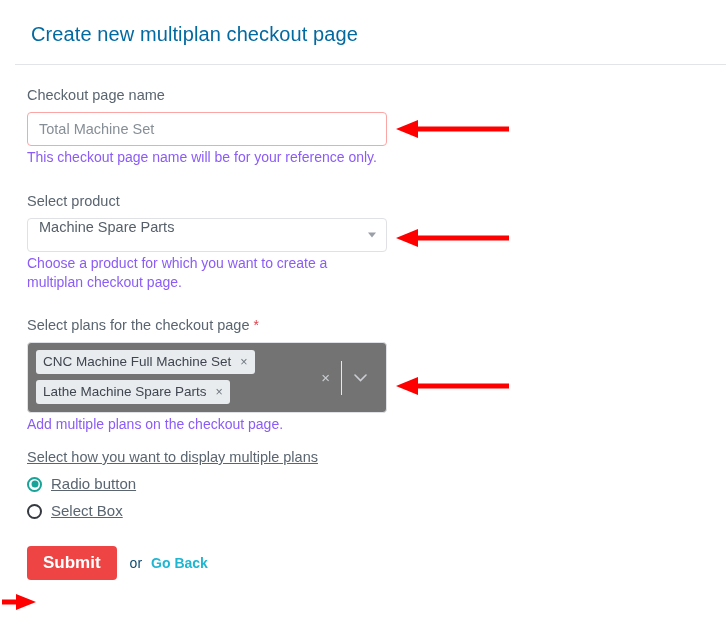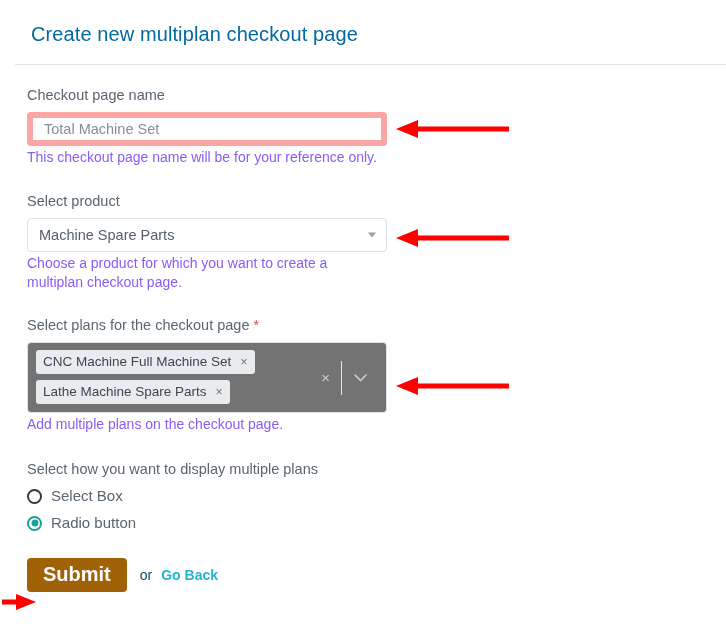--- a/index.html
+++ b/index.html
@@ -64,21 +64,21 @@
     line-height: 19px;
     color: #8b5cf6;
     margin-top: 2px;
     max-width: 350px;
   }
 
   .text-input {
     box-sizing: border-box;
     width: 360px;
     height: 34px;
-    border: 6px solid #fca5a5;
+    border: 1px solid #fca5a5;
     border-radius: 4px;
     background: #fff;
     padding: 0 11px;
     font-family: "Liberation Sans", sans-serif;
     font-size: 14.5px;
     color: #868e96;
     outline: none;
     display: flex;
     align-items: center;
     text-align: center;
@@ -87,21 +87,20 @@
   .select-control {
     box-sizing: border-box;
     position: relative;
     width: 360px;
     height: 34px;
     border: 1px solid #dfe1e4;
     border-radius: 4px;
     background: #fff;
     padding: 0 11px;
     display: flex;
-    align-items: center;
     font-size: 14.5px;
     color: #565f69;
   }
   .select-caret {
     position: absolute;
     right: 10px;
     top: 50%;
     transform: translateY(-50%);
     width: 0;
     height: 0;
@@ -216,26 +215,26 @@
     color: #5a6570;
     line-height: 18px;
   }
 
   .actions {
     display: flex;
     align-items: center;
     margin-top: 26px;
   }
   .submit-btn {
-    background: #a16207;
+    background: #ef4444;
     color: #ffffff;
     border: none;
     border-radius: 4px;
     font-family: "Liberation Sans", sans-serif;
-    font-size: 20px;
+    font-size: 17px;
     font-weight: 700;
     padding: 8px 16px 9px 16px;
     cursor: pointer;
     line-height: 17px;
   }
   .or-text {
     margin: 0 9px 0 13px;
     font-size: 14px;
     color: #0c4a6e;
   }
@@ -301,29 +300,29 @@
           <span class="ms-chevron">
             <svg width="13" height="8" viewBox="0 0 13 8">
               <path d="M1 1 L6.5 6.5 L12 1" stroke="#cbced2" stroke-width="1.6" fill="none" stroke-linecap="round"></path>
             </svg>
           </span>
         </div>
       </div>
       <div class="helper">Add multiple plans on the checkout page.</div>
     </div>
 
-    <div style="margin-top:27px;">
+    <div style="margin-top:15px;text-decoration:underline;">
       <div class="radio-group-label">Select how you want to display multiple plans</div>
+      <div class="radio-row">
+        <span class="radio checked"></span>
+        <span class="radio-text">Radio button</span>
+      </div>
       <div class="radio-row">
         <span class="radio unchecked"></span>
         <span class="radio-text">Select Box</span>
-      </div>
-      <div class="radio-row">
-        <span class="radio checked"></span>
-        <span class="radio-text">Radio button</span>
       </div>
     </div>
 
     <div class="actions">
       <button class="submit-btn">Submit</button>
       <span class="or-text">or</span>
       <a class="goback-link">Go Back</a>
     </div>
 
   </div>

